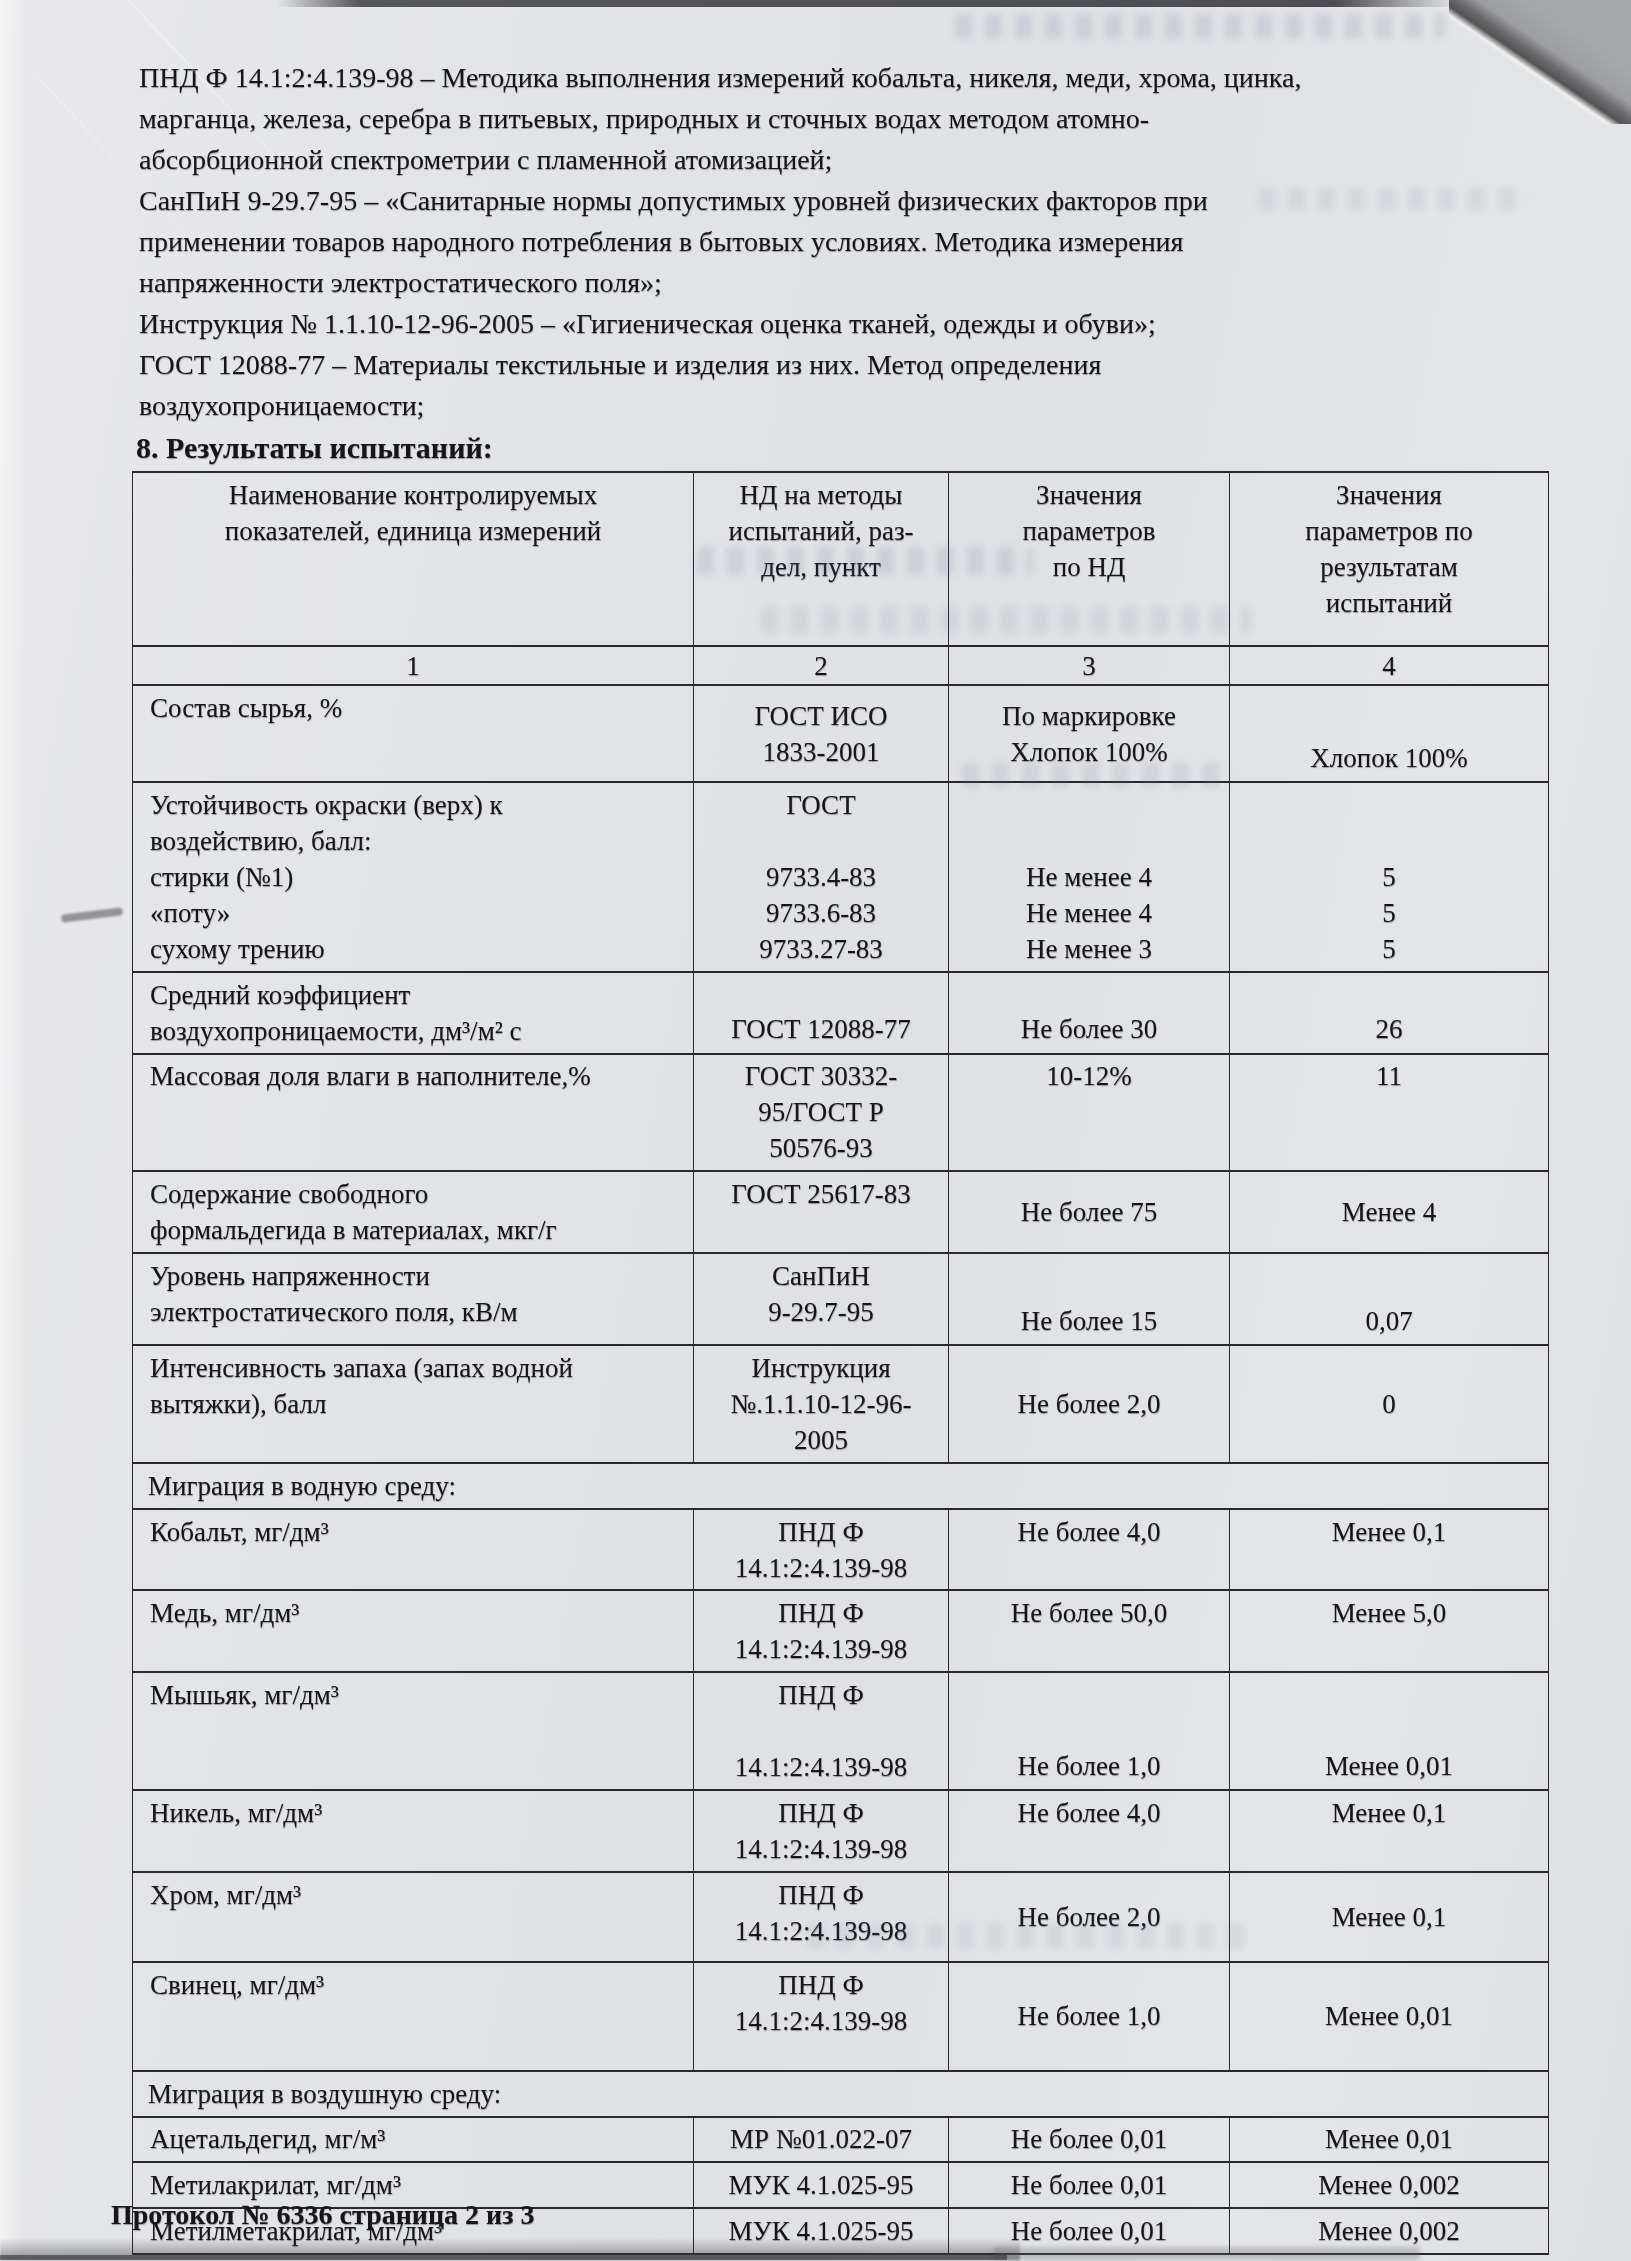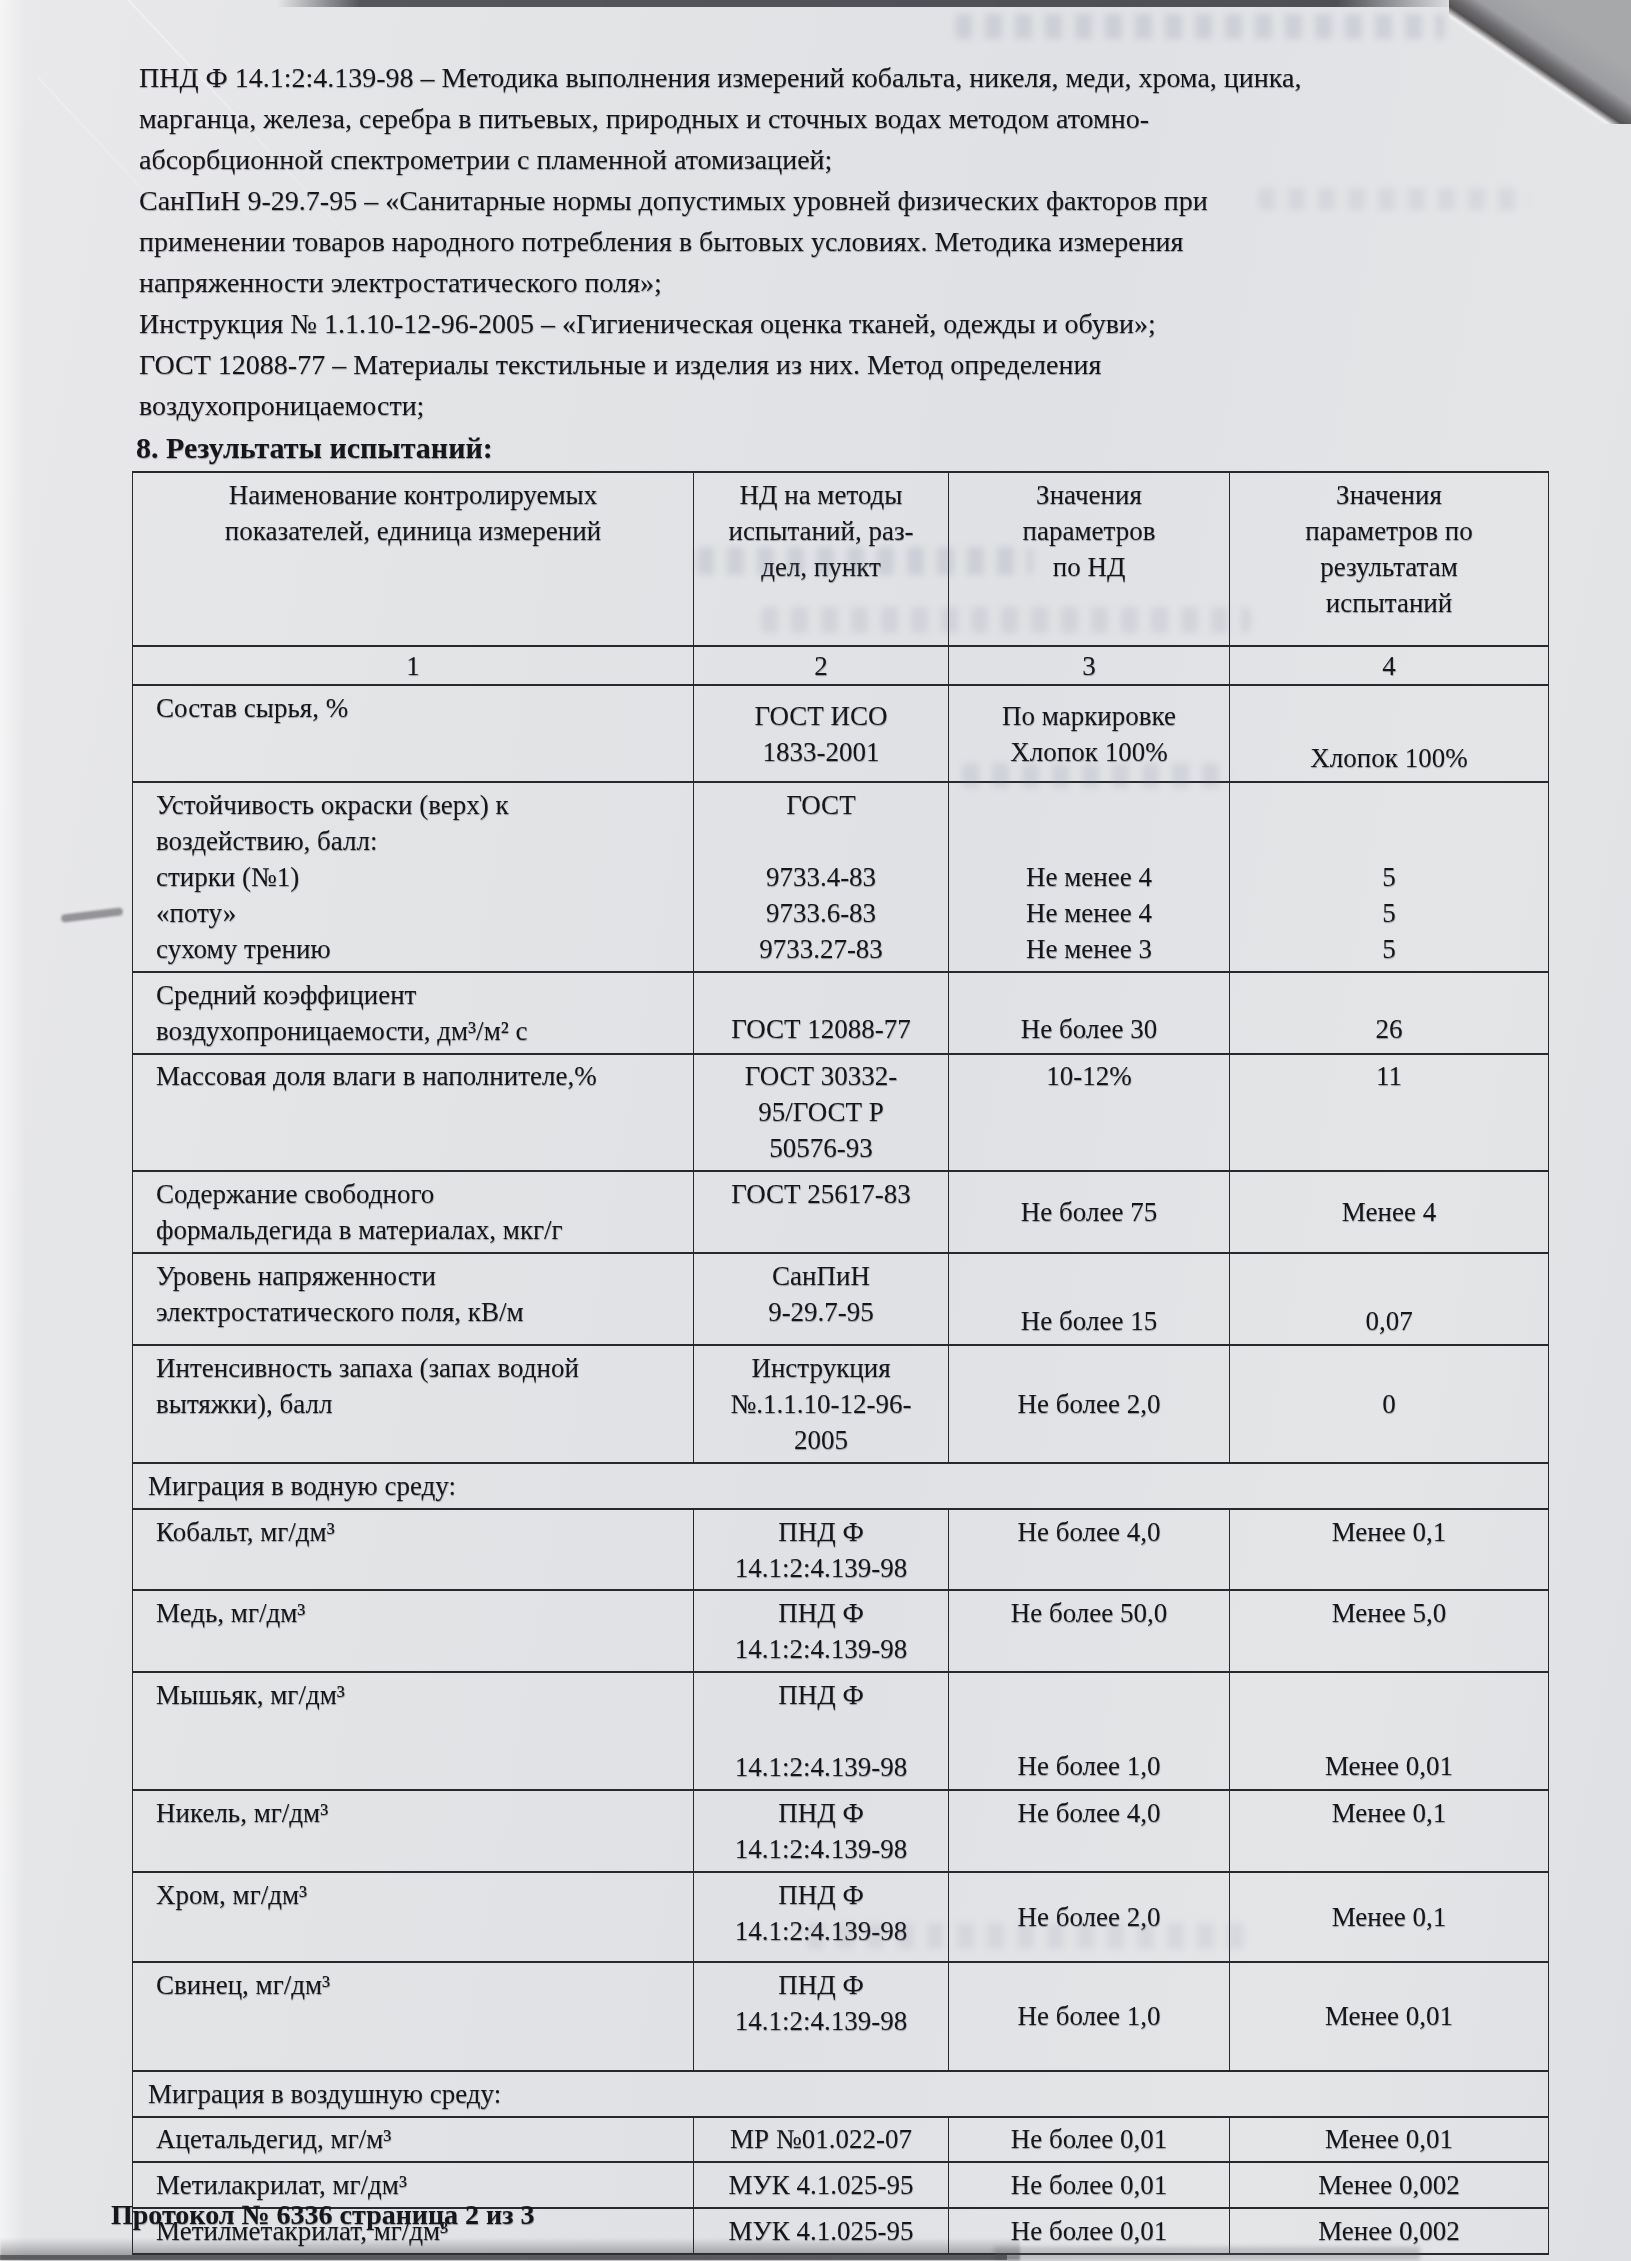--- a/index.html
+++ b/index.html
@@ -24,21 +24,21 @@
     position:absolute;left:132px;top:471px;width:1416px;
     border-collapse:collapse;table-layout:fixed;
     font-size:27px;line-height:36px;
   }
   table.results td{
     border:1.9px solid #28282e;border-top-width:2.6px;border-bottom-width:2.6px;
     padding:3.9px 6.5px;vertical-align:top;text-align:center;white-space:pre-line;
     color:#15151b;text-shadow:0.4px 0.5px 0.9px rgba(25,25,40,.38);
     overflow:hidden;
   }
-  table.results td.c1{text-align:left;padding-left:23px;}
+  table.results td.c1{text-align:left;padding-left:17px;}
   table.results td.vm{vertical-align:middle;}
   table.results td.vb{vertical-align:bottom;padding-bottom:5.2px;}
   table.results td.num{text-align:center;vertical-align:middle;padding:0;}
   table.results td.sec{text-align:left;padding-left:15px;vertical-align:middle;}
   
   .corner-fold{
     position:absolute;top:0;right:0;width:182px;height:124px;
     background:linear-gradient(to top right,
       rgba(0,0,0,0) 42%,rgba(255,255,255,.45) 44%,
       rgba(72,69,70,.92) 47.5%,#6b6a6e 52%,#9d9ea1 58%,#a7a8aa 72%);

